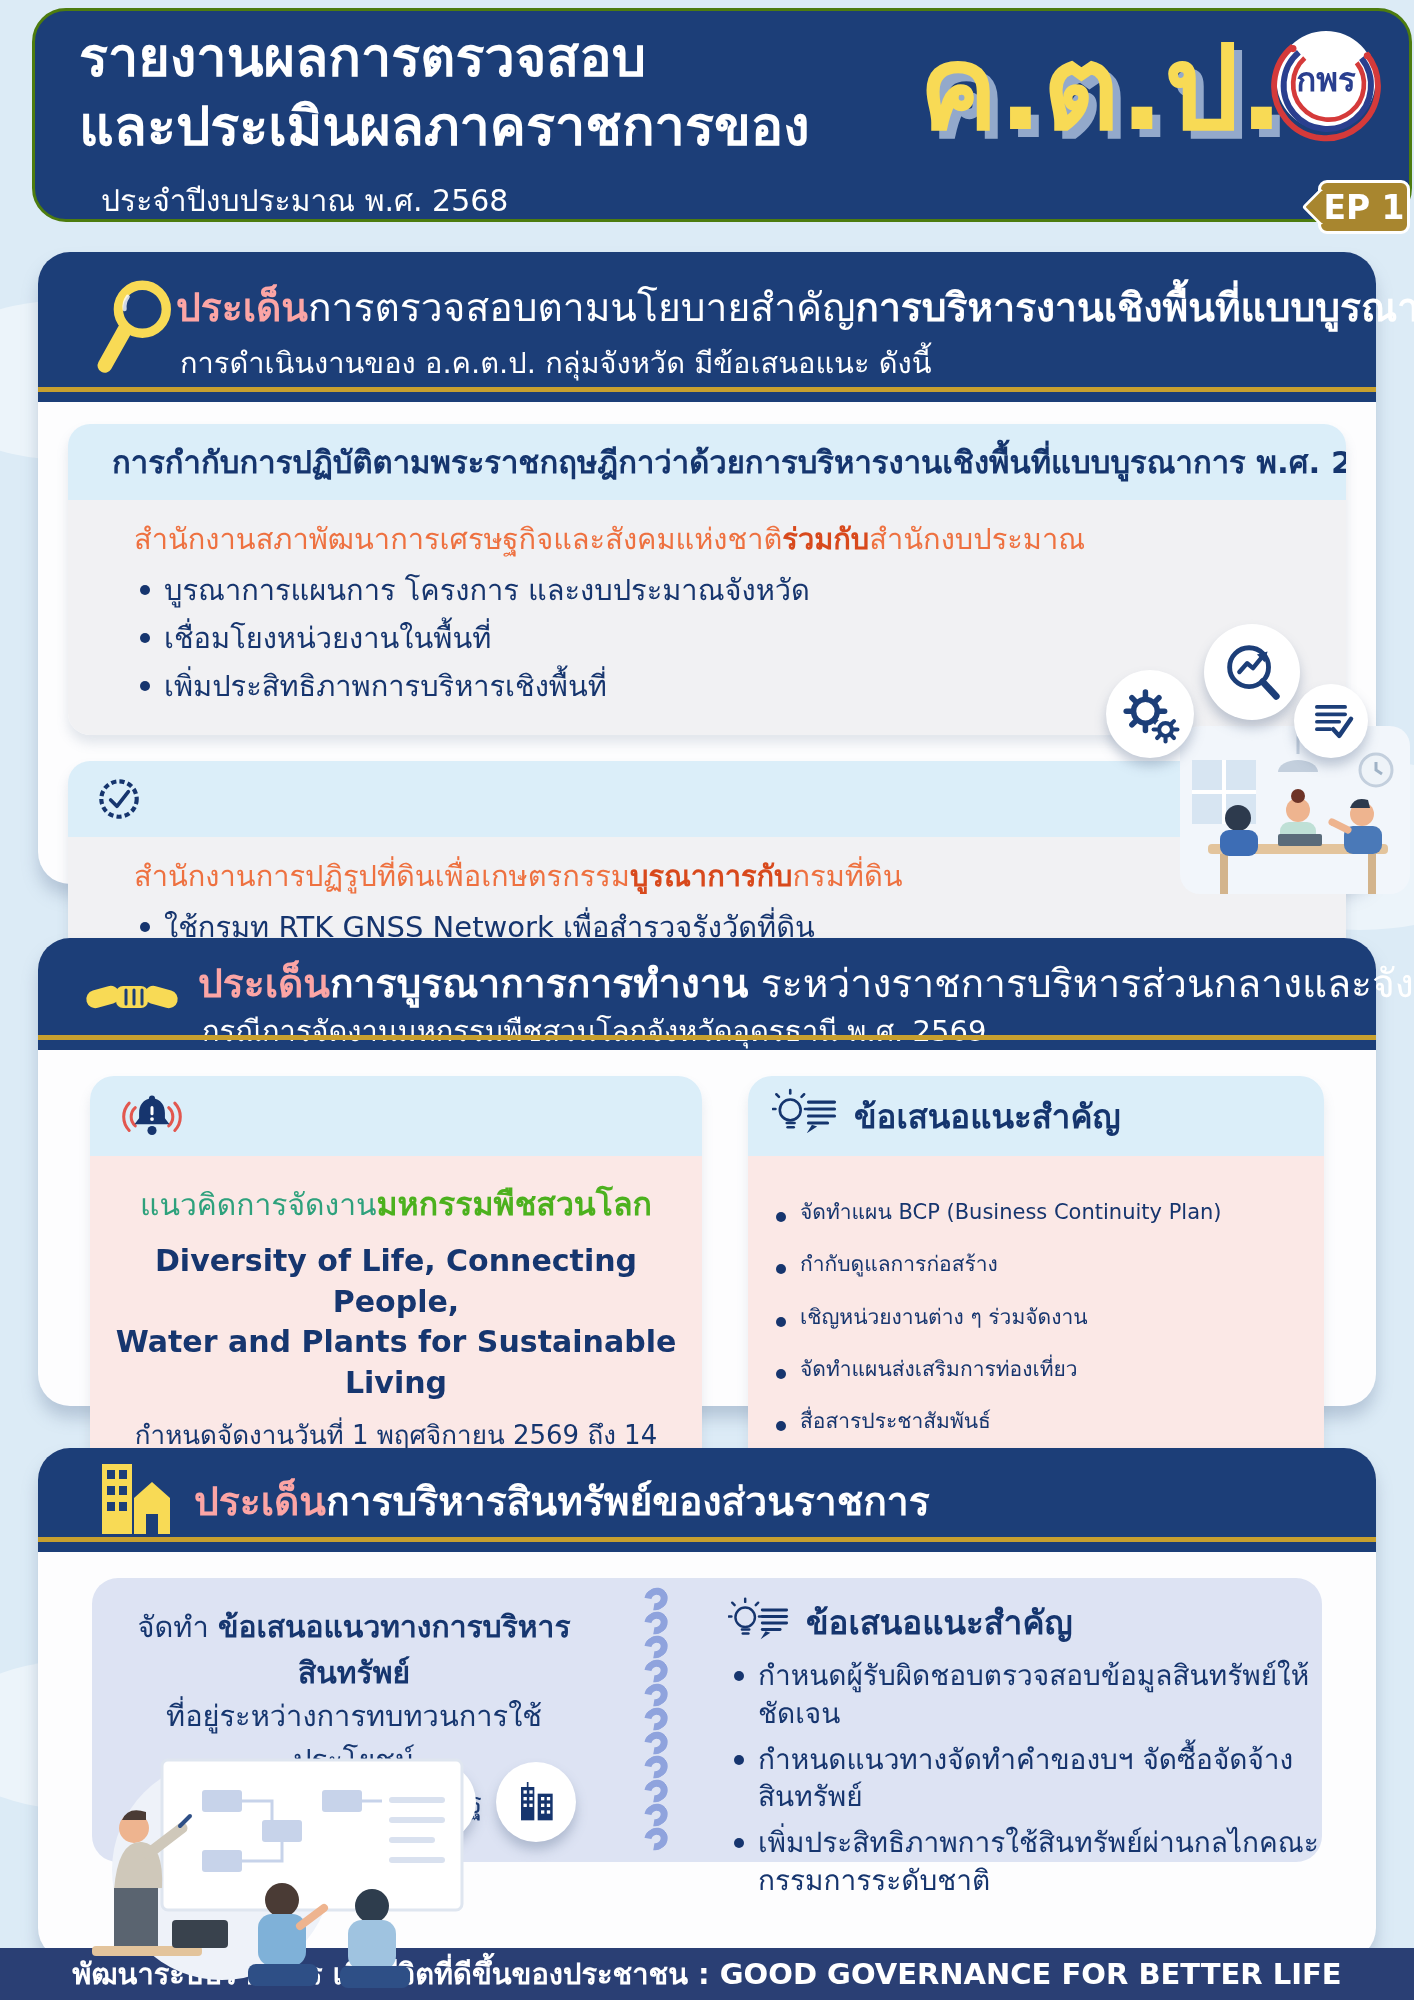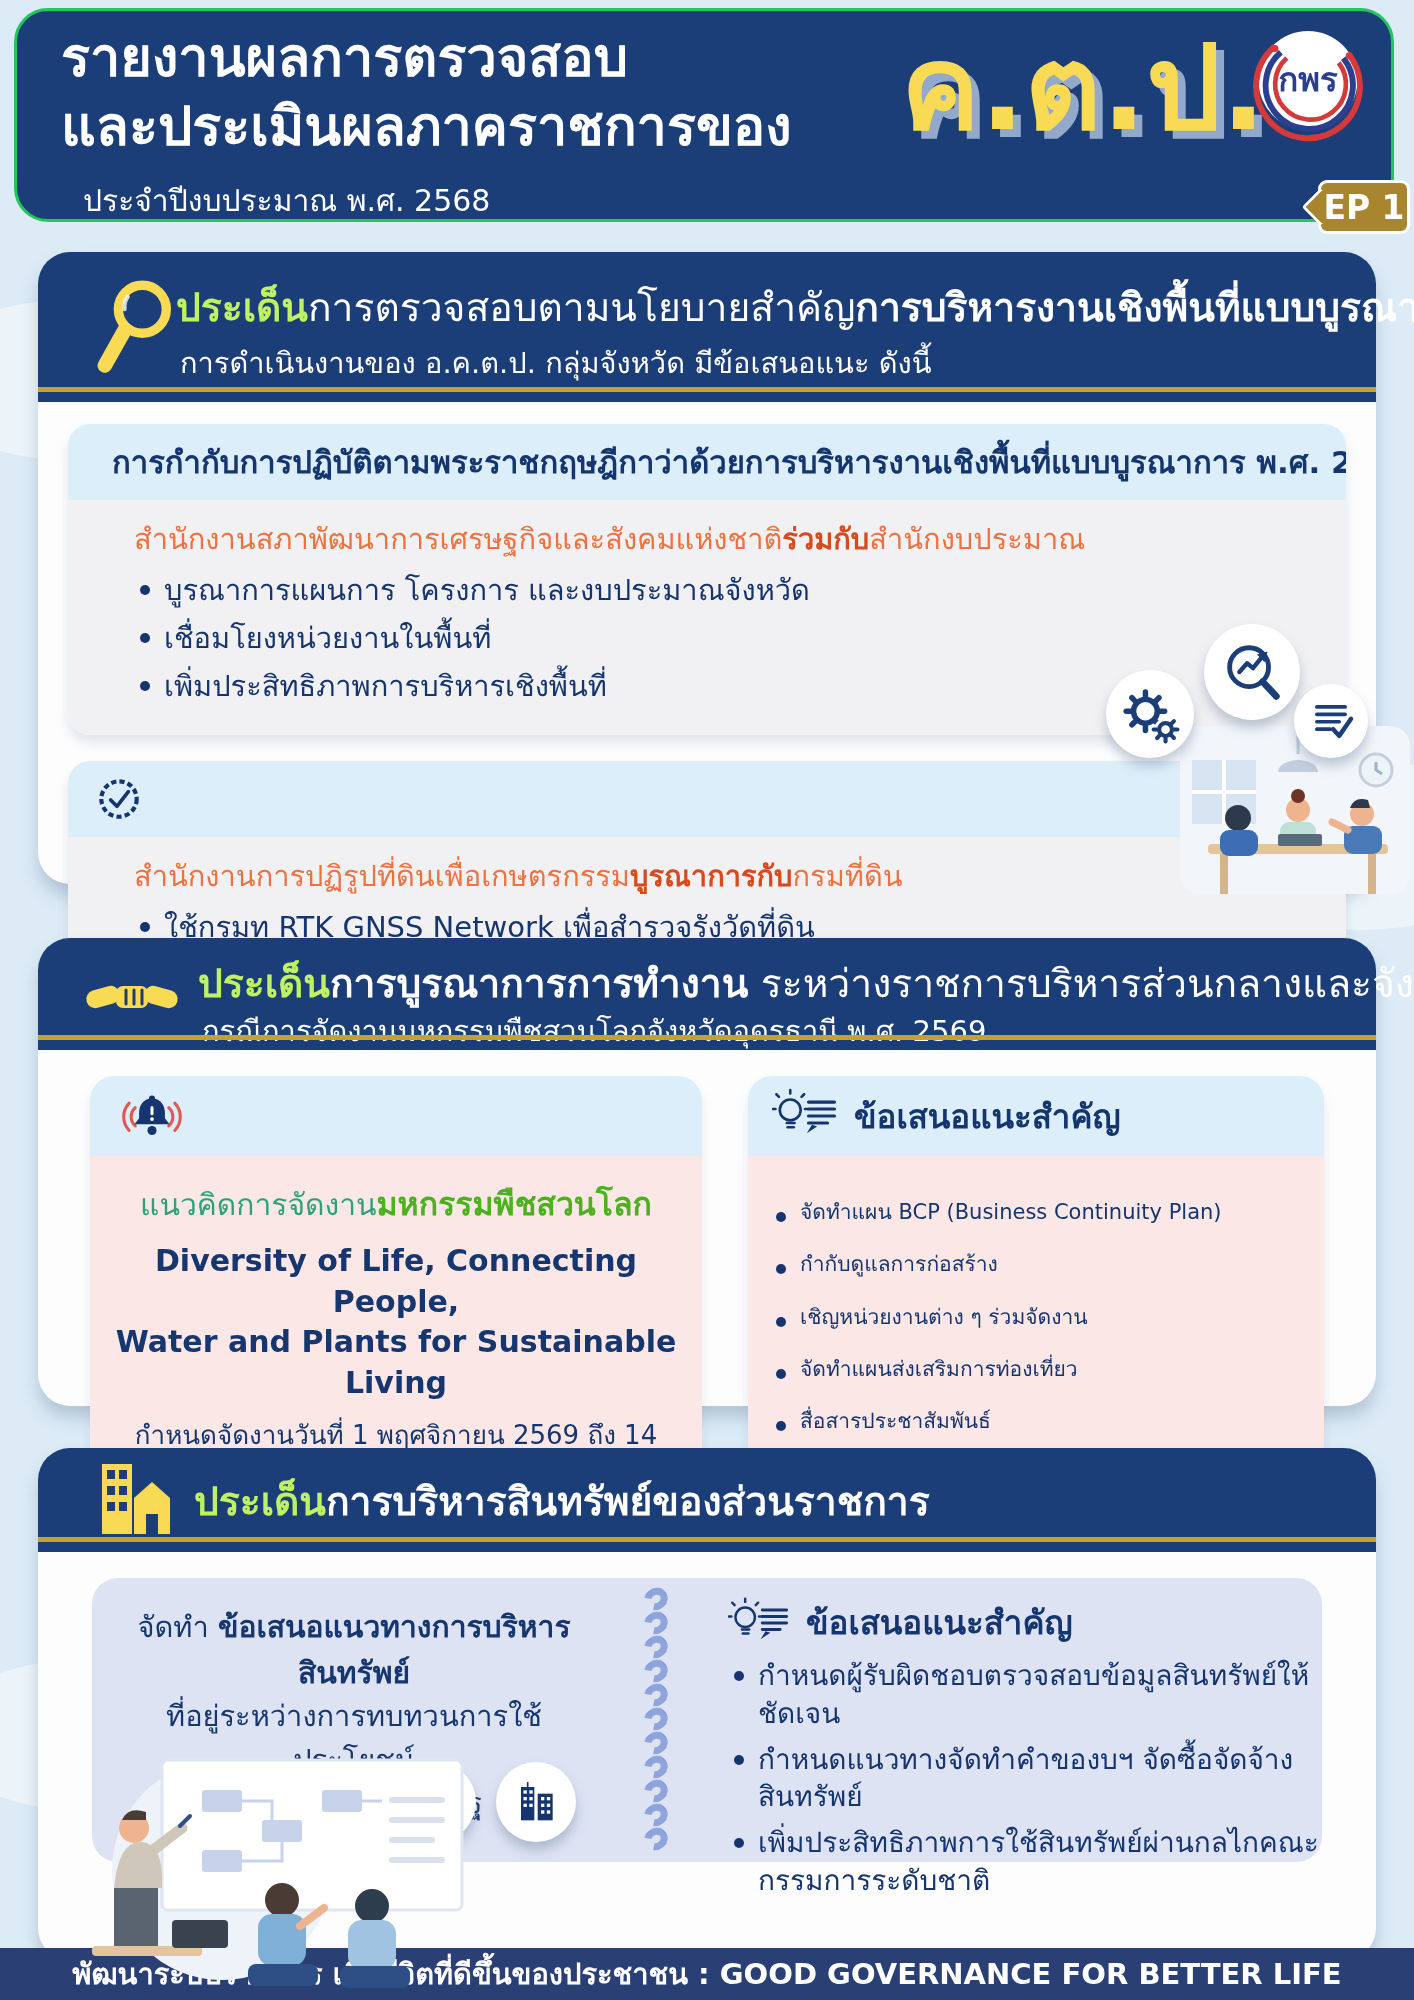--- a/index.html
+++ b/index.html
@@ -1,38 +1,38 @@
 <!DOCTYPE html>
 <html><head>
 <meta charset="utf-8">
 <style>
   html,body{margin:0;padding:0;}
   body{font-family:"DejaVu Sans", sans-serif;}
   #page{position:relative;width:1414px;height:2000px;background:#dcebf6;overflow:hidden;}
   .cloud{position:absolute;background:rgba(255,255,255,0.45);border-radius:50%;}
 
   
-  .header-card{position:absolute;left:14px;top:8px;width:1380px;height:214px;background:#1c3e78;
-    border:3px solid #22c55e;border-radius:34px;box-sizing:border-box;}
+  .header-card{position:absolute;left:32px;top:8px;width:1380px;height:214px;background:#1c3e78;
+    border:3px solid #4d7c0f;border-radius:34px;box-sizing:border-box;}
   .header-title{position:absolute;left:44px;top:12px;color:#fff;font-weight:bold;font-size:54px;line-height:1.28;white-space:nowrap;}
   .header-big{position:absolute;left:884px;top:18px;font-size:118px;font-weight:bold;color:#f8da55;
     text-shadow:8px 8px 0 #93a9cb;line-height:1;}
   .header-sub{position:absolute;left:66px;top:166px;color:#fff;font-size:30px;}
   .logo{position:absolute;right:24px;top:14px;width:118px;height:118px;}
   .ep-badge{position:absolute;left:1318px;top:180px;width:86px;height:48px;background:#a8862f;border:3px solid #fff;
     border-radius:9px;color:#fff;font-weight:bold;font-size:33px;display:flex;align-items:center;justify-content:center;z-index:6;}
   .ep-badge::before{content:'';position:absolute;left:-14px;top:50%;width:24px;height:24px;background:#a8862f;
     border-left:3px solid #fff;border-bottom:3px solid #fff;transform:translateY(-50%) rotate(45deg);border-radius:4px;z-index:-1;}
 
   
   .section-card{position:absolute;left:38px;width:1338px;background:#fdfdfe;border-radius:32px;
     box-shadow:0 12px 16px rgba(110,130,160,0.35);}
   .section-head{position:relative;background:#1c3e78;border-radius:32px 32px 0 0;}
   .section-head::after{content:'';position:absolute;left:0;right:0;bottom:10px;height:5px;background:#c8a02f;}
-  .h-prefix{color:#bef264;font-weight:bold;}
+  .h-prefix{color:#fca5a5;font-weight:bold;}
   .h-bold{color:#fff;font-weight:bold;}
   .h-reg{color:#fff;font-weight:normal;}
   .head-title{position:absolute;white-space:nowrap;font-size:39px;}
   .head-sub{position:absolute;color:#fff;font-size:29px;white-space:nowrap;}
 
   
   #section1{top:252px;height:632px;}
   #section1 .section-head{height:150px;}
   #section1 .head-title{left:138px;top:24px;}
   #section1 .head-sub{left:142px;top:88px;}

